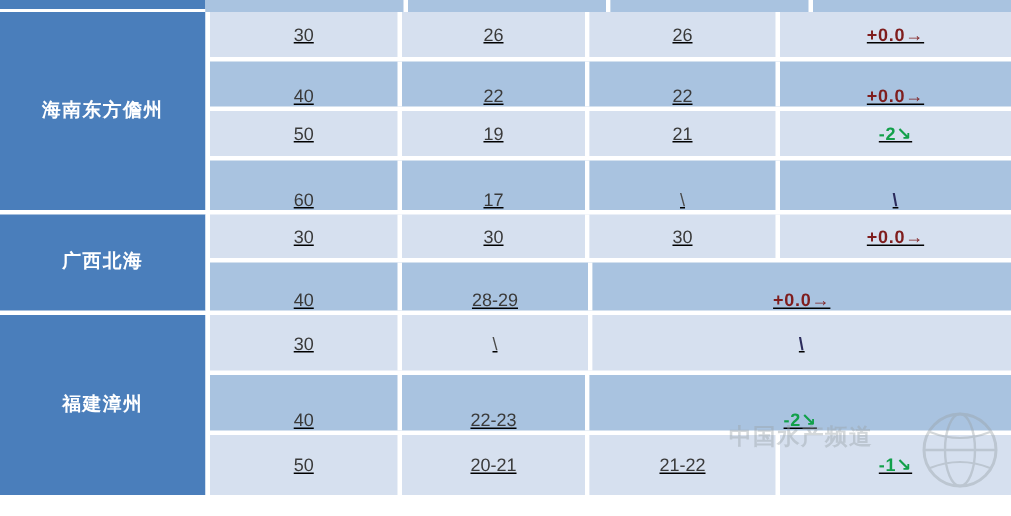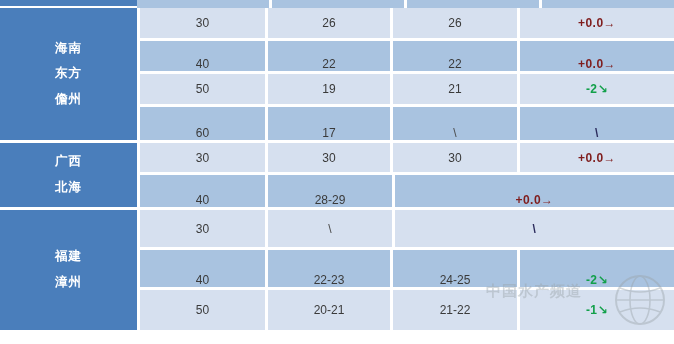--- a/index.html
+++ b/index.html
@@ -56,34 +56,34 @@
 
   .region-cell {
     width: 137px;
     flex: 0 0 137px;
     background: #4a7ebb;
     color: #ffffff;
     font-size: 12.5px;
     font-weight: bold;
     letter-spacing: 1px;
     display: flex;
-    flex-direction: column;
     align-items: center;
     justify-content: center;
     line-height: 2.05;
     box-sizing: border-box;
   }
   .region-line { display: block; white-space: nowrap; }
 
   .rows-col {
     flex: 1 1 auto;
     display: flex;
     flex-direction: column;
     border-left: 3px solid #ffffff;
     box-sizing: border-box;
+    text-decoration: underline;
   }
 
   .drow {
     display: flex;
     width: 100%;
     box-sizing: border-box;
     border-bottom: 3px solid #ffffff;
   }
   .drow:last-child { border-bottom: none; }
 
@@ -290,23 +290,20 @@
               <div class="cell c-change">
                 <span class="change-txt na">\</span>
               </div>
             </div>
             <div class="drow even" style="height: 40px;">
               <div class="cell c-spec">
                 <span>40</span>
               </div>
               <div class="cell c-yest">
                 <span>22-23</span>
-              </div>
-              <div class="cell c-today">
-                <span>24-25</span>
               </div>
               <div class="cell c-change">
                 <span class="change-txt down">-2↘</span>
               </div>
             </div>
             <div class="drow odd" style="height: 40px;">
               <div class="cell c-spec">
                 <span>50</span>
               </div>
               <div class="cell c-yest">

